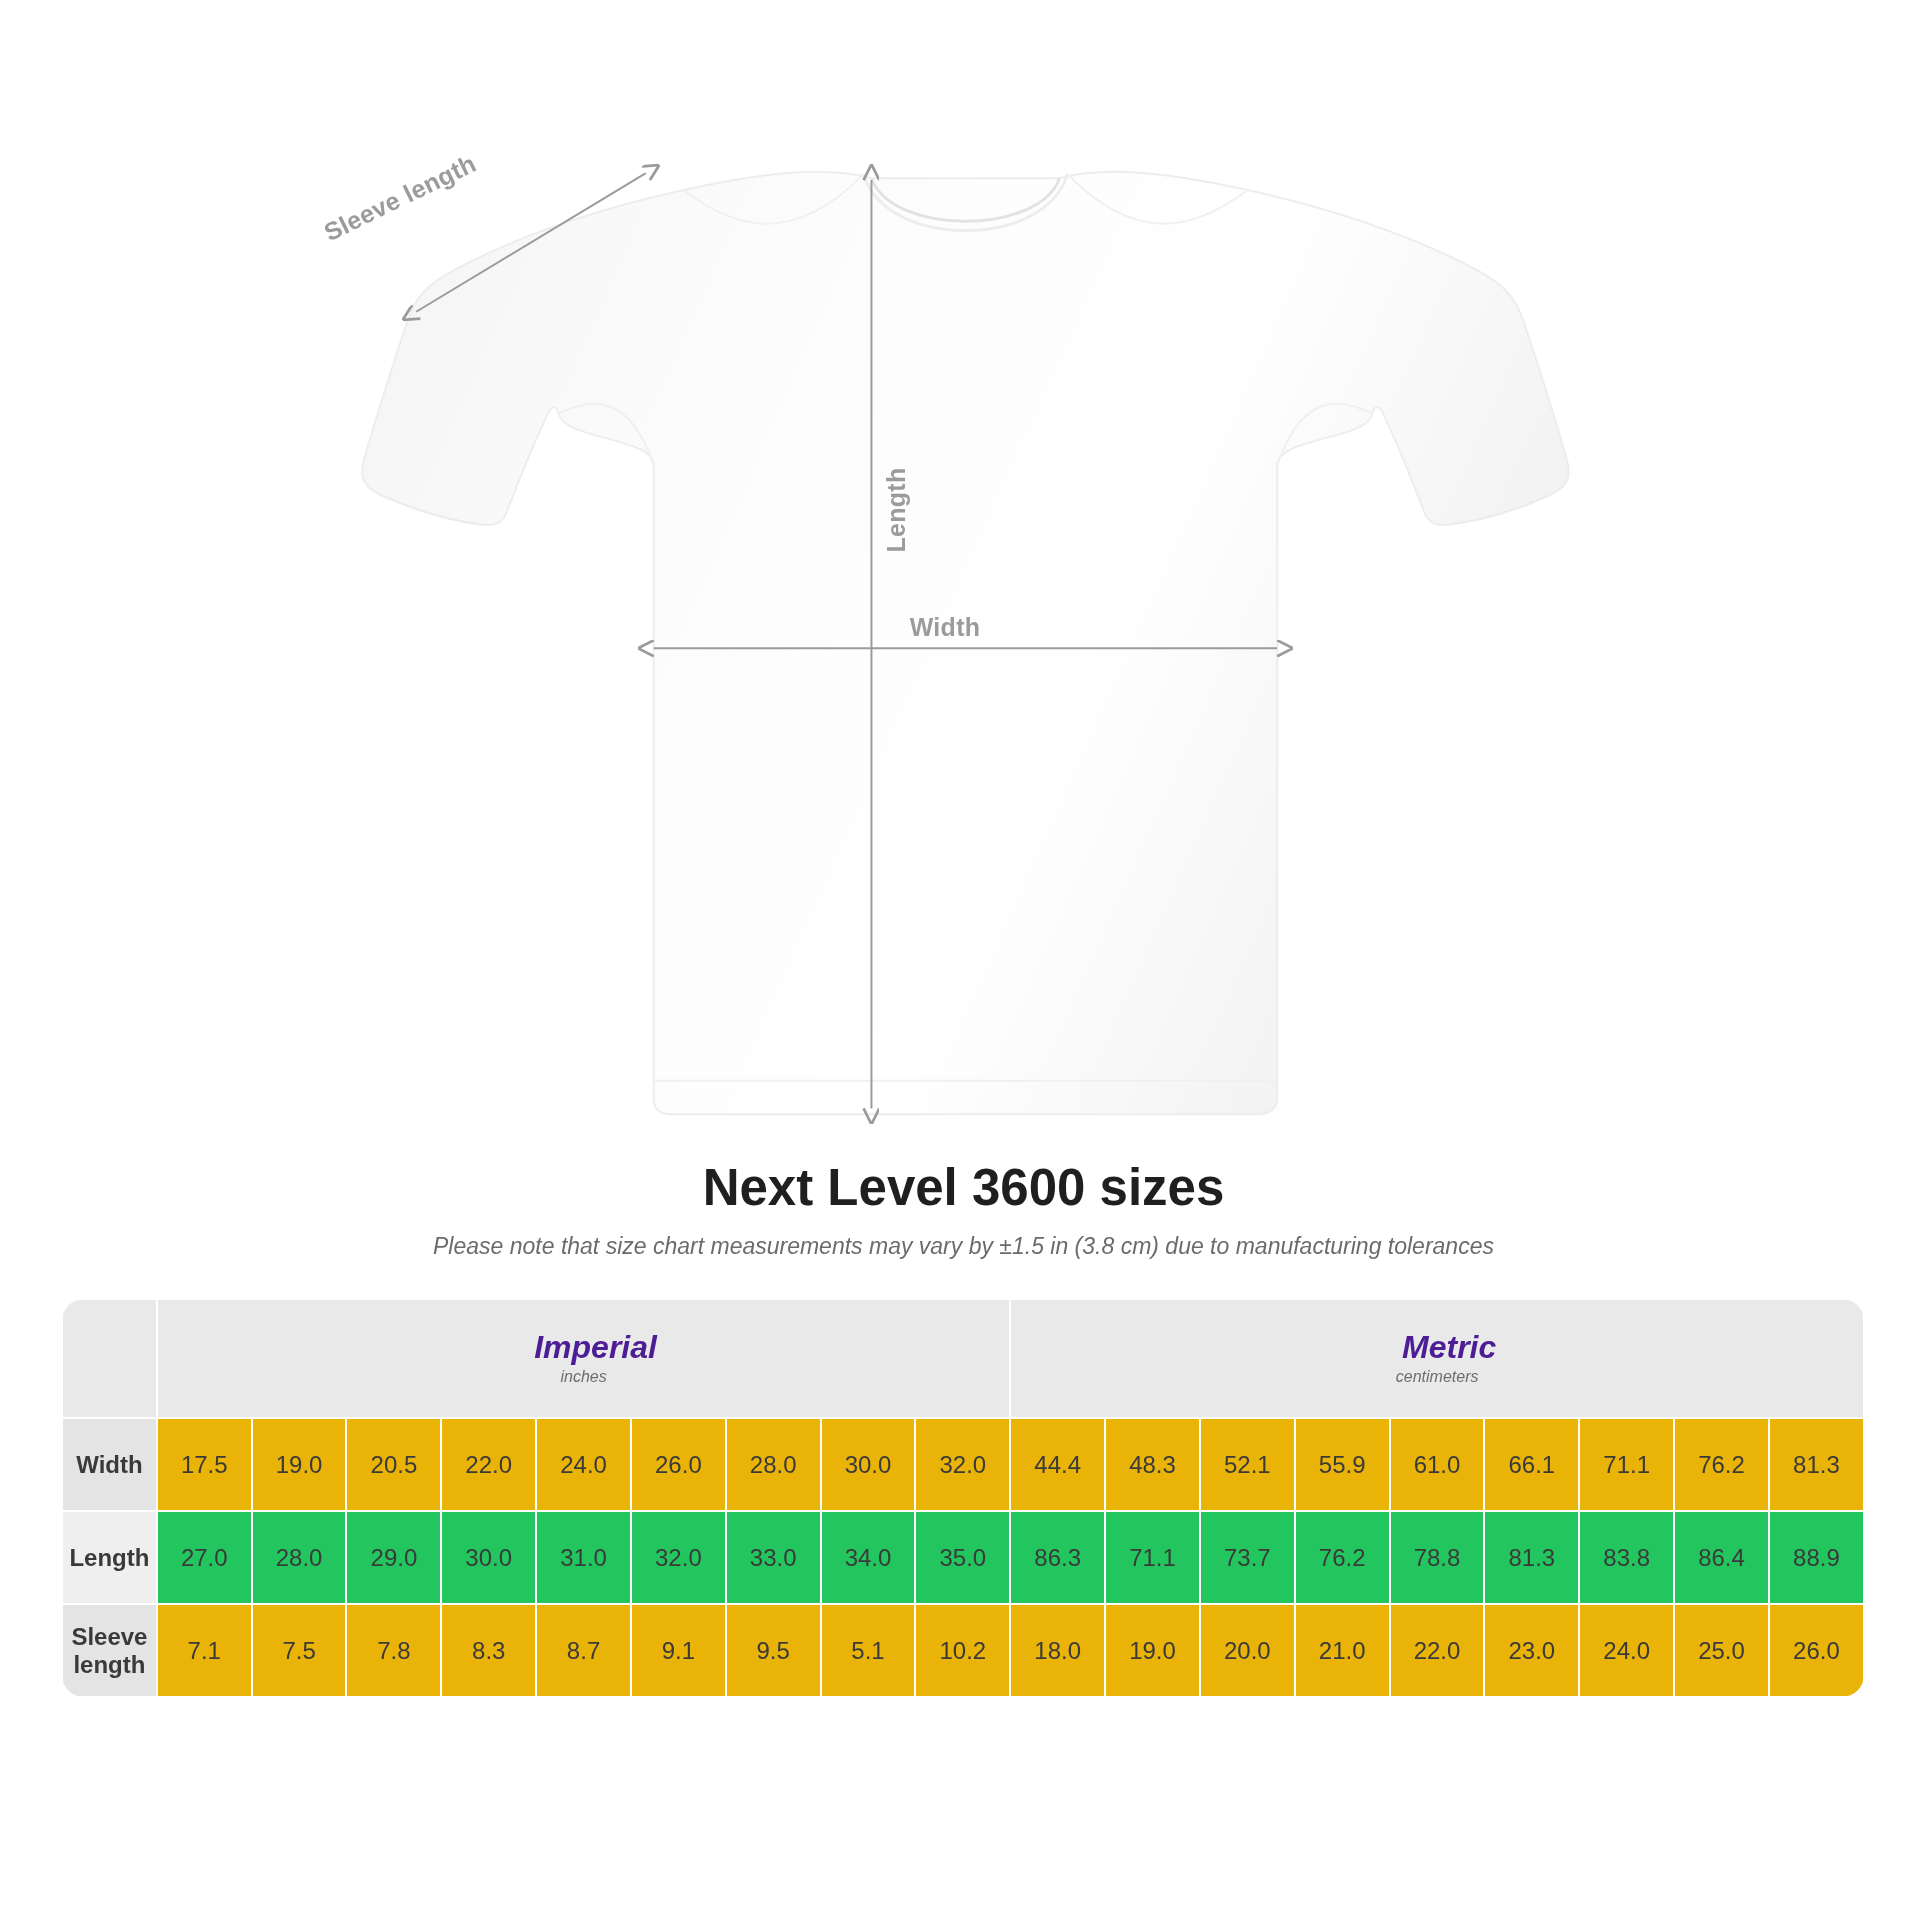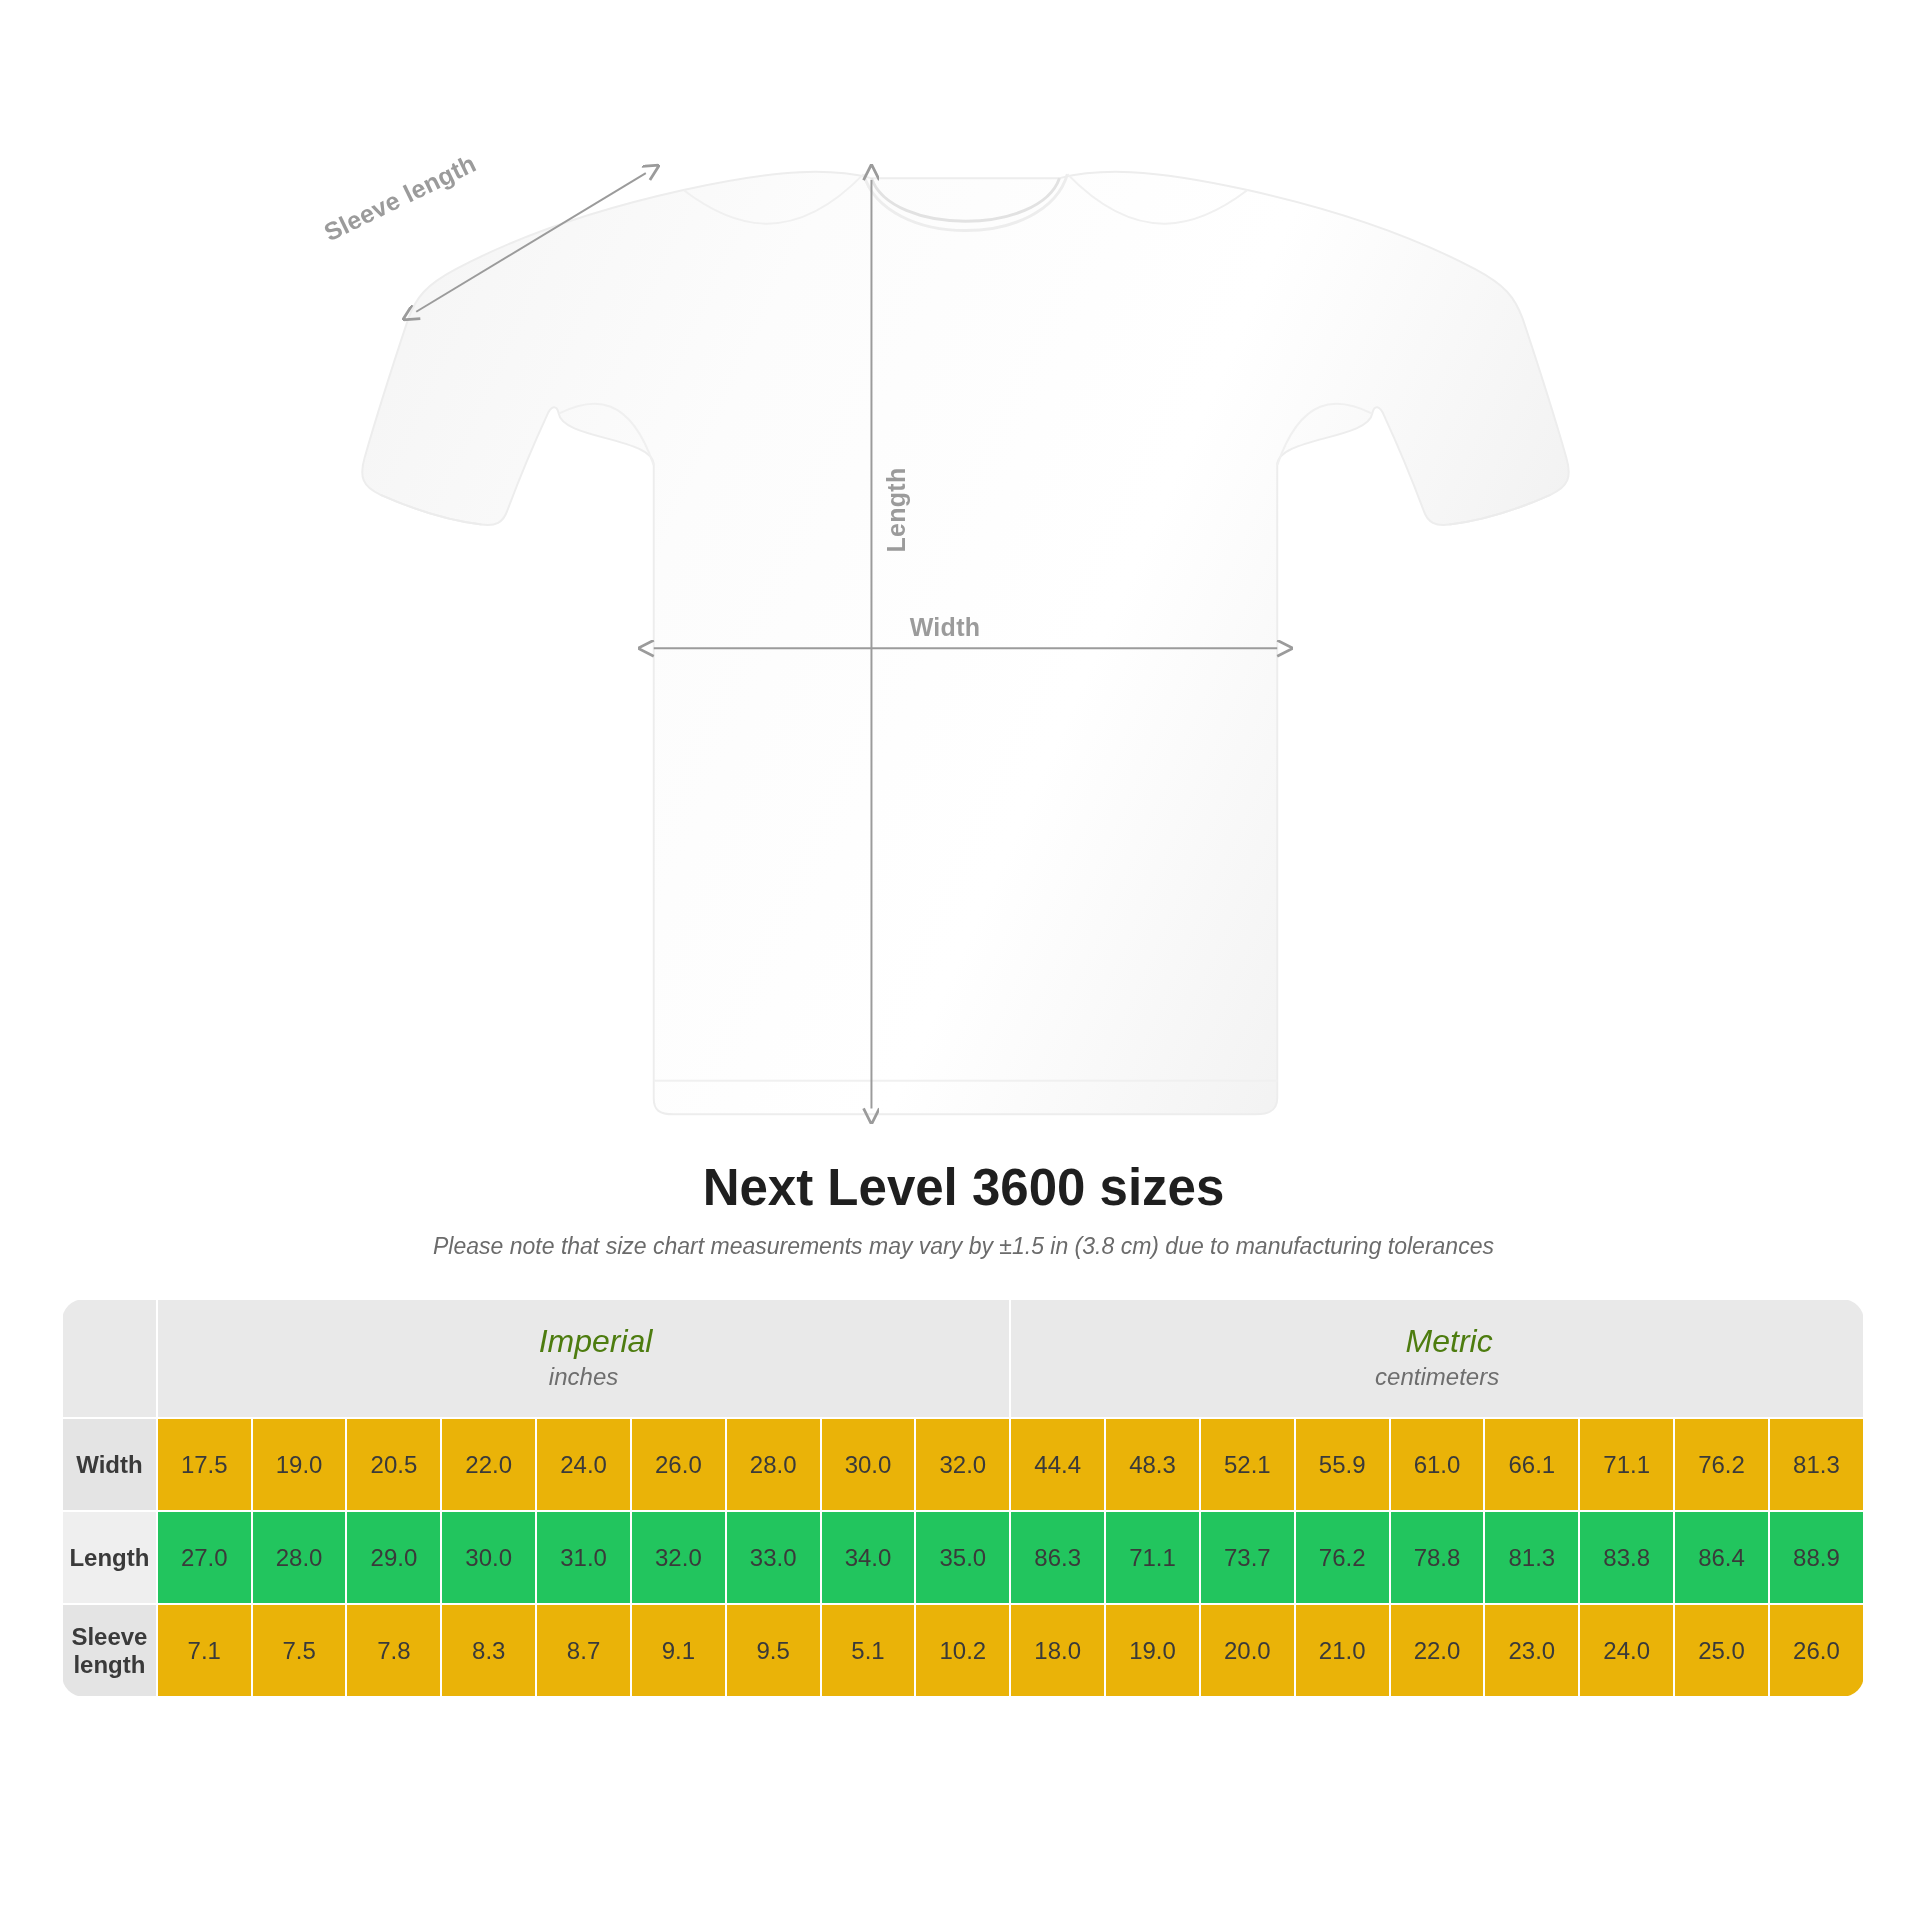--- a/index.html
+++ b/index.html
@@ -92,28 +92,28 @@
     color: #3a3a3a;
     border: 2px solid #ffffff;
     padding: 0;
   }
   .unit-head {
     background: #e9e9e9;
     height: 117px;
   }
   .unit-head .unit-name {
     font-size: 32px;
-    font-weight: normal;
+    font-weight: bold;
     font-style: italic;
-    color: #4d7c0f;
+    color: #4c1d95;
     line-height: 1.15;
     padding-left: 24px;
   }
   .unit-head .unit-sub {
-    font-size: 24px;
+    font-size: 16px;
     font-style: italic;
     color: #6e6e6e;
     line-height: 1.4;
   }
   .corner-cell {
     background: #e9e9e9;
   }
   tr.row-size td {
     background: #f2f2f2;
     height: 91px;

